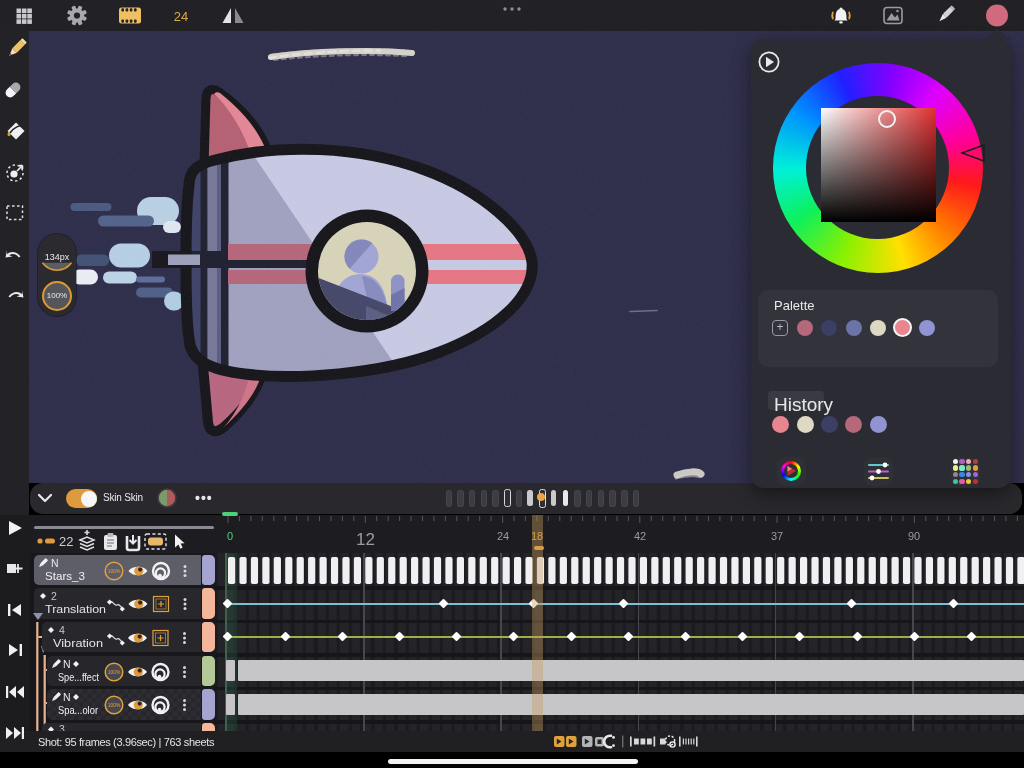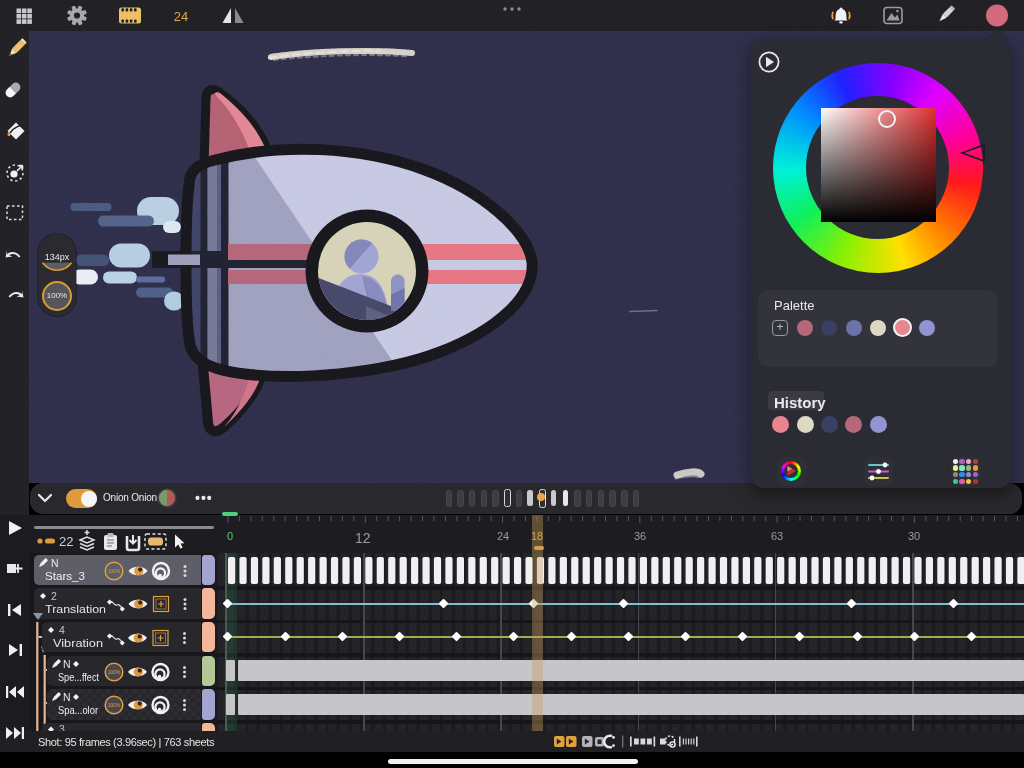--- a/index.html
+++ b/index.html
@@ -197,21 +197,21 @@
 <div class="a" style="left:758px;top:290px;width:240px;height:77px;background:#33333b;border-radius:10px;"></div>
 <div class="a txt" style="left:774px;top:298px;font-size:13px;">Palette</div>
 <div class="a" style="left:772px;top:320px;width:14px;height:14px;border:1.6px solid #9a9aa2;border-radius:4px;color:#b9b9c0;font-size:12px;line-height:13.5px;text-align:center;">+</div>
 <div class="a" style="left:796.5px;top:320.0px;width:16px;height:16px;border-radius:50%;background:#b56879;"></div>
 <div class="a" style="left:821.0px;top:320.0px;width:16px;height:16px;border-radius:50%;background:#3b3f63;"></div>
 <div class="a" style="left:845.5px;top:320.0px;width:16px;height:16px;border-radius:50%;background:#6b74a8;"></div>
 <div class="a" style="left:870.0px;top:320.0px;width:16px;height:16px;border-radius:50%;background:#ddd8c2;"></div>
 <div class="a" style="left:892.5px;top:318.0px;width:15px;height:15px;border-radius:50%;background:#e8858f;border:2.5px solid #f4f4f6;"></div>
 <div class="a" style="left:919.0px;top:320.0px;width:16px;height:16px;border-radius:50%;background:#9193d2;"></div>
 <div class="a" style="left:768px;top:391px;width:56px;height:19px;background:#3a3a42;border-radius:4px;"></div>
-<div class="a txt" style="left:774px;top:394px;font-size:15px;font-weight:bold;">History</div>
+<div class="a txt" style="left:774px;top:394px;font-size:19px;">History</div>
 <div class="a" style="left:771.5px;top:415.5px;width:17px;height:17px;border-radius:50%;background:#e8858f;"></div>
 <div class="a" style="left:796.5px;top:415.5px;width:17px;height:17px;border-radius:50%;background:#ded9c4;"></div>
 <div class="a" style="left:820.5px;top:415.5px;width:17px;height:17px;border-radius:50%;background:#3b3f63;"></div>
 <div class="a" style="left:844.5px;top:415.5px;width:17px;height:17px;border-radius:50%;background:#b56879;"></div>
 <div class="a" style="left:869.5px;top:415.5px;width:17px;height:17px;border-radius:50%;background:#9193d2;"></div>
 <div class="a" style="left:776.5px;top:456.5px;width:29px;height:29px;background:#2f2f36;border-radius:8px;"></div>
 <div class="a" style="left:864.0px;top:456.5px;width:29px;height:29px;background:#2f2f36;border-radius:8px;"></div>
 <div class="a" style="left:950.5px;top:456.5px;width:29px;height:29px;background:#2f2f36;border-radius:8px;"></div>
 <div class="a" style="left:781px;top:461px;width:20px;height:20px;border-radius:50%;background:conic-gradient(#f00,#ff0,#0f0,#0ff,#00f,#f0f,#f00);"></div>
 <div class="a" style="left:784px;top:464px;width:14px;height:14px;border-radius:50%;background:#2f2f36;"></div>
@@ -243,21 +243,21 @@
 <div class="a" style="left:959.4px;top:479.2px;width:5.2px;height:5.2px;border-radius:50%;background:#e060a8;"></div>
 <div class="a" style="left:966.3px;top:479.2px;width:5.2px;height:5.2px;border-radius:50%;background:#f0c83a;"></div>
 <div class="a" style="left:973.2px;top:479.2px;width:5.2px;height:5.2px;border-radius:50%;background:#c03030;"></div>
 </div>
 <div class="a" style="left:30px;top:483px;width:992px;height:31px;background:#29292d;border-radius:13px;"></div>
 <svg class="a" style="left:37px;top:491px;" width="16" height="14" viewBox="0 0 16 14">
       <path d="M 2 4 L 8 10 L 14 4" stroke="#e8e8ec" stroke-width="2.2" fill="none" stroke-linecap="round" stroke-linejoin="round"></path>
     </svg>
 <div class="a" style="left:66px;top:489px;width:31px;height:19px;border-radius:10px;background:#e09a3e;"></div>
 <div class="a" style="left:81px;top:490.5px;width:16px;height:16px;border-radius:50%;background:#f6f6f8;"></div>
-<div class="a txt" style="left:103px;top:492px;font-size:10px;letter-spacing:-0.2px;">Onion Onion</div>
+<div class="a txt" style="left:103px;top:492px;font-size:10px;letter-spacing:-0.2px;">Skin Skin</div>
 <svg class="a" style="left:157px;top:488px;" width="20" height="20" viewBox="0 0 20 20">
       <circle cx="10" cy="10" r="9" fill="#7a9a6a"></circle>
       <path d="M 10 1 A 9 9 0 0 1 10 19 Z" fill="#b05a5a"></path>
       <circle cx="10" cy="10" r="9" fill="none" stroke="#3a3a40" stroke-width="1.6"></circle>
     </svg>
 <div class="a" style="left:195px;top:490px;font-size:14px;color:#e8e8ec;letter-spacing:1px;font-weight:bold;">•••</div>
 <div class="a" style="left:445.5px;top:490px;width:4.6px;height:15px;border-radius:2.5px;background:#3c3c42;border:1px solid #46464e;"></div>
 <div class="a" style="left:457.2px;top:490px;width:4.6px;height:15px;border-radius:2.5px;background:#3c3c42;border:1px solid #46464e;"></div>
 <div class="a" style="left:468.9px;top:490px;width:4.6px;height:15px;border-radius:2.5px;background:#3c3c42;border:1px solid #46464e;"></div>
 <div class="a" style="left:480.6px;top:490px;width:4.6px;height:15px;border-radius:2.5px;background:#3c3c42;border:1px solid #46464e;"></div>
@@ -383,26 +383,26 @@
 <line x1="948.7" y1="516" x2="948.7" y2="521" stroke="#55555e" stroke-width="1"></line>
 <line x1="960.2" y1="516" x2="960.2" y2="521" stroke="#55555e" stroke-width="1"></line>
 <line x1="971.6" y1="516" x2="971.6" y2="521" stroke="#55555e" stroke-width="1"></line>
 <line x1="983.0" y1="516" x2="983.0" y2="521" stroke="#55555e" stroke-width="1"></line>
 <line x1="994.5" y1="516" x2="994.5" y2="521" stroke="#55555e" stroke-width="1"></line>
 <line x1="1005.9" y1="516" x2="1005.9" y2="521" stroke="#55555e" stroke-width="1"></line>
 <line x1="1017.4" y1="516" x2="1017.4" y2="521" stroke="#55555e" stroke-width="1"></line>
 <line x1="1028.8" y1="516" x2="1028.8" y2="521" stroke="#55555e" stroke-width="1"></line>
 </svg>
 <div class="a" style="left:227px;top:530px;font-size:11px;color:#4cd07a;">0</div>
-<div class="a" style="left:355px;top:530px;width:20px;text-align:left;font-size:14px;color:#9a9aa2;">12</div>
+<div class="a" style="left:355px;top:530px;width:20px;text-align:right;font-size:17px;color:#9a9aa2;">12</div>
 <div class="a" style="left:493px;top:530px;width:20px;text-align:center;font-size:11px;color:#9a9aa2;">24</div>
 <div class="a" style="left:527px;top:530px;width:20px;text-align:center;font-size:11px;color:#e0a040;">18</div>
-<div class="a" style="left:630px;top:530px;width:20px;text-align:center;font-size:11px;color:#9a9aa2;">36</div>
-<div class="a" style="left:767px;top:530px;width:20px;text-align:center;font-size:11px;color:#9a9aa2;">63</div>
-<div class="a" style="left:904px;top:530px;width:20px;text-align:center;font-size:11px;color:#9a9aa2;">30</div>
+<div class="a" style="left:630px;top:530px;width:20px;text-align:center;font-size:11px;color:#9a9aa2;">42</div>
+<div class="a" style="left:767px;top:530px;width:20px;text-align:center;font-size:11px;color:#9a9aa2;">37</div>
+<div class="a" style="left:904px;top:530px;width:20px;text-align:center;font-size:11px;color:#9a9aa2;">90</div>
 <div class="a" style="left:533.5px;top:546px;width:10px;height:4px;border-radius:2px;background:#e0a040;"></div>
 <div class="a" style="left:215px;top:553px;width:809px;height:178px;background:#232328;"></div>
 <div class="a" style="left:215px;top:553px;width:809px;height:178px;background:repeating-linear-gradient(90deg, rgba(0,0,0,0) 0px, rgba(0,0,0,0) 8.2px, rgba(8,8,12,0.30) 8.2px, rgba(8,8,12,0.30) 11.44px);background-position:10.8px 0;"></div>
 <div class="a" style="left:215px;top:586.0px;width:809px;height:3.8px;background:#15151a;"></div>
 <div class="a" style="left:215px;top:619.5px;width:809px;height:3.8px;background:#15151a;"></div>
 <div class="a" style="left:215px;top:653.0px;width:809px;height:3.8px;background:#15151a;"></div>
 <div class="a" style="left:215px;top:686.5px;width:809px;height:3.8px;background:#15151a;"></div>
 <div class="a" style="left:215px;top:720.0px;width:809px;height:3.8px;background:#15151a;"></div>
 <div class="a" style="left:363.1px;top:553px;width:1.5px;height:178px;background:#46464e;"></div>
 <div class="a" style="left:500.4px;top:553px;width:1.5px;height:178px;background:#46464e;"></div>

